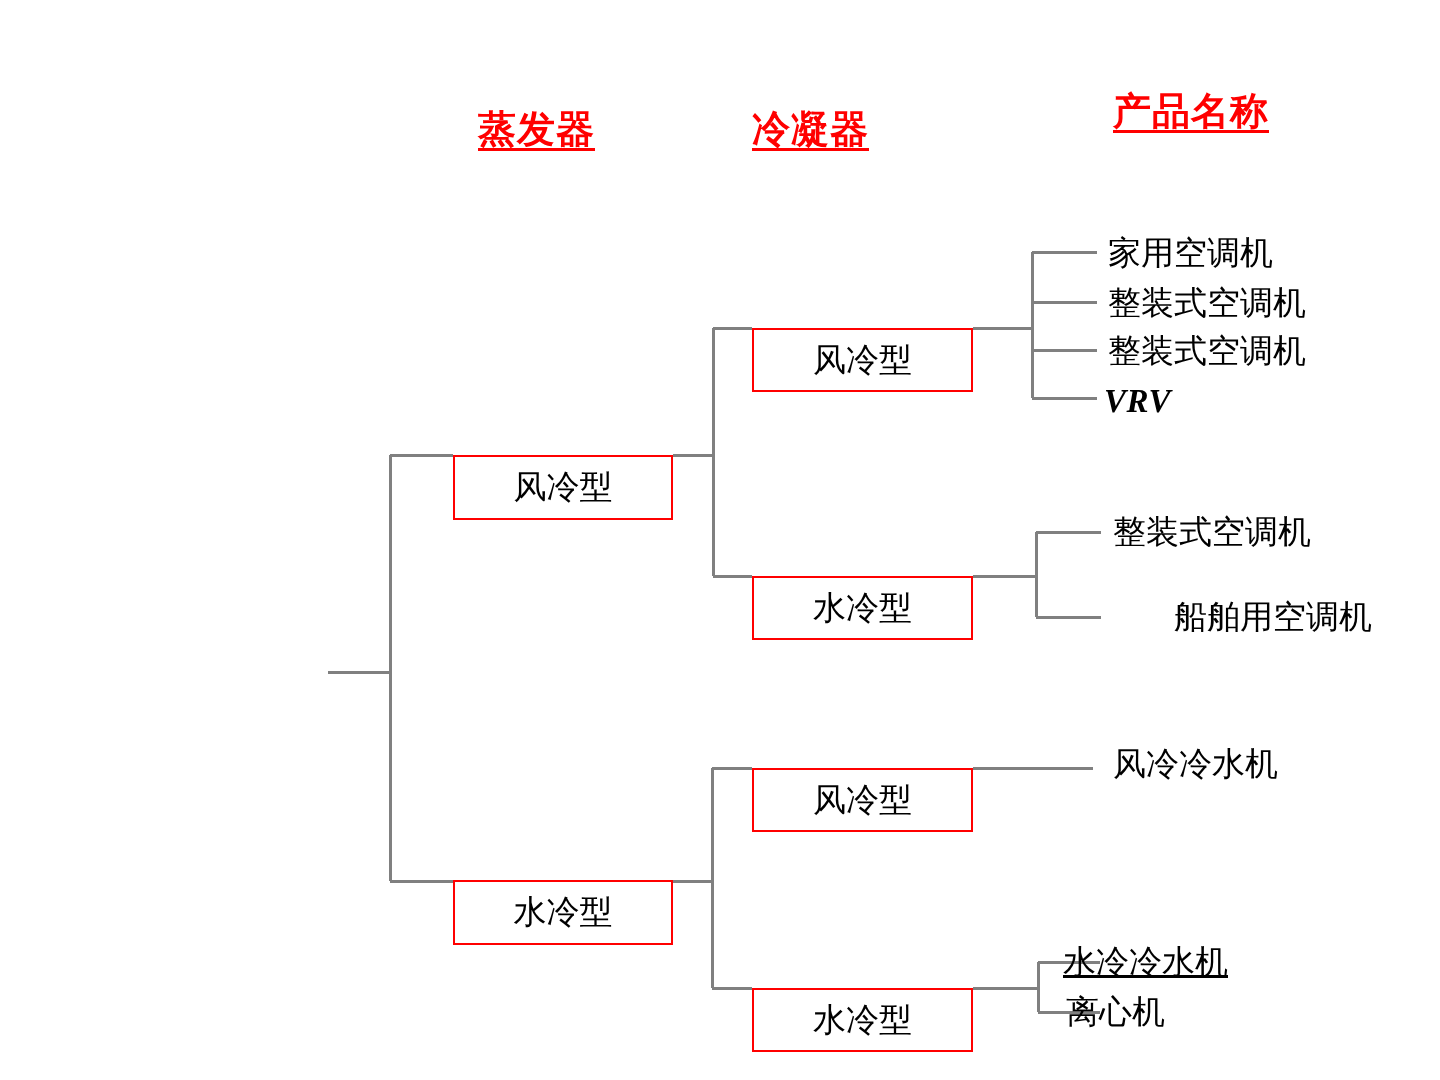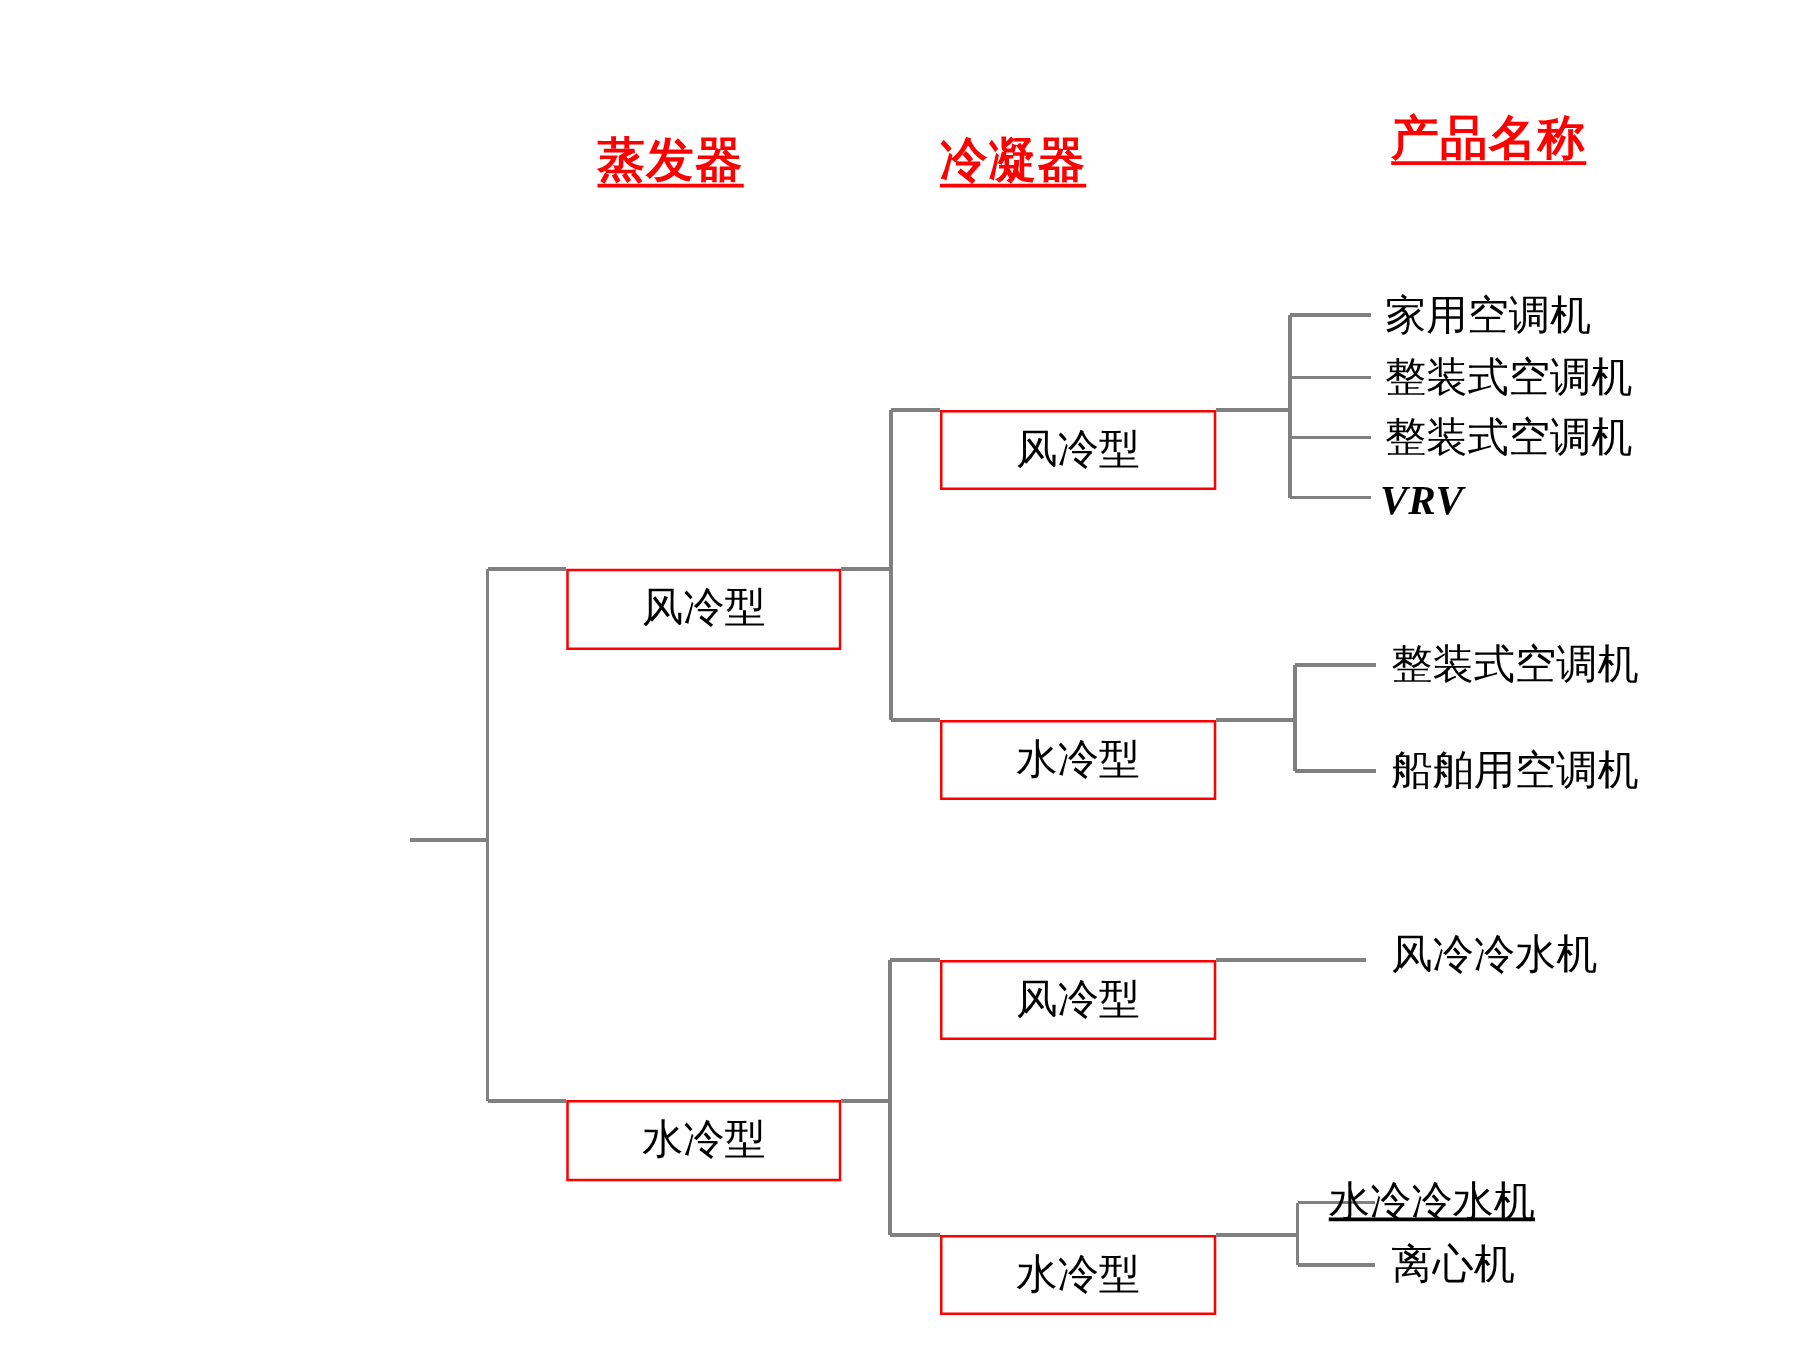--- a/index.html
+++ b/index.html
@@ -115,20 +115,20 @@
   <div class="node-box" style="left:752px; top:544px; width:221px; height:64px;">水冷型</div>
   <div class="node-box" style="left:752px; top:736px; width:221px; height:64px;">风冷型</div>
   <div class="node-box" style="left:752px; top:956px; width:221px; height:64px;">水冷型</div>
 
   <div class="leaf-label" style="left:1108px; top:237px;">家用空调机</div>
   <div class="leaf-label" style="left:1108px; top:287px;">整装式空调机</div>
   <div class="leaf-label" style="left:1108px; top:335px;">整装式空调机</div>
   <div class="leaf-label latin" style="left:1104px; top:385px;">VRV</div>
 
   <div class="leaf-label" style="left:1113px; top:516px;">整装式空调机</div>
-  <div class="leaf-label" style="left:1113px; top:601px;">船舶用空调机</div>
+  <div class="leaf-label" style="left:1174px; top:601px;">船舶用空调机</div>
 
   <div class="leaf-label" style="left:1113px; top:748px;">风冷冷水机</div>
 
   <div class="leaf-label" style="left:1063px; top:946px;text-decoration:underline;">水冷冷水机</div>
-  <div class="leaf-label" style="left:1113px; top:996px;">离心机</div>
+  <div class="leaf-label" style="left:1066px; top:996px;">离心机</div>
 
 </div>
 
 </body></html>

